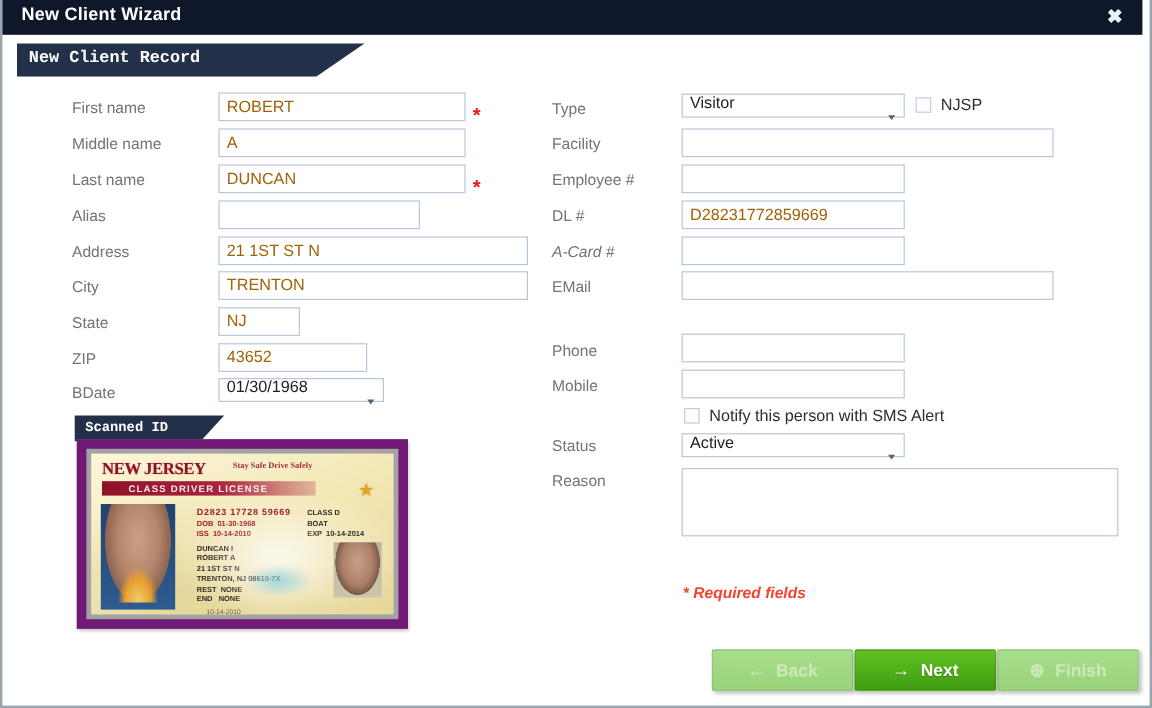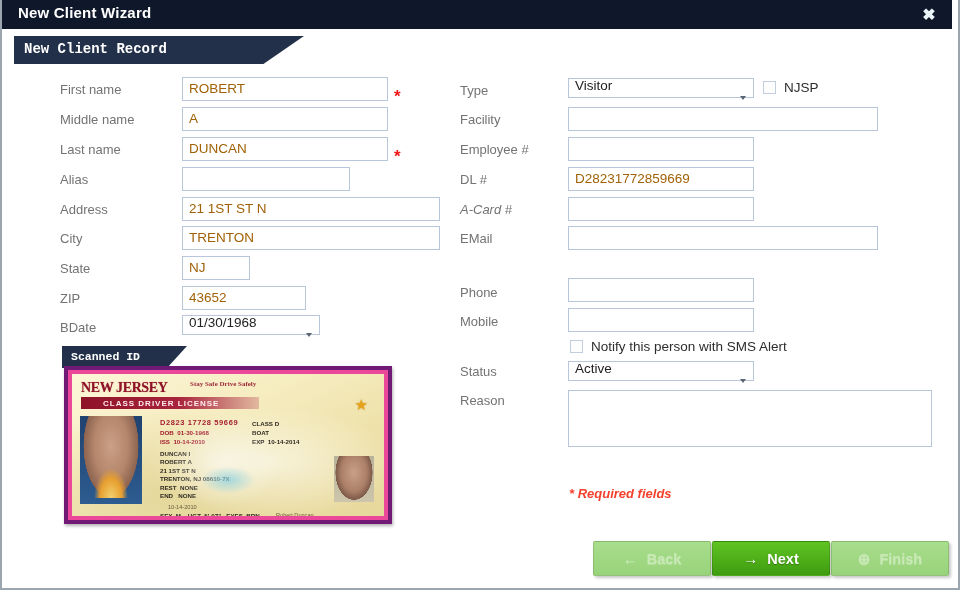--- a/index.html
+++ b/index.html
@@ -187,25 +187,25 @@
     color: #2d2d2d;
     margin-left: 8px;
     white-space: nowrap;
   }
 
   
   #scan-frame {
     position: absolute;
     left: 62px;
     top: 366px;
-    width: 328px;
+    width: 276px;
     height: 158px;
     box-sizing: border-box;
-    border: 4px solid #701a75;
-    background: #ec4899;
+    border: 8px solid #701a75;
+    background: #a3a3a3;
     box-shadow: 1px 2px 3px rgba(0,0,0,.3);
     overflow: hidden;
   }
   #license {
     position: absolute;
     left: 4px;
     top: 4px;
     right: 4px;
     bottom: 4px;
     background:

